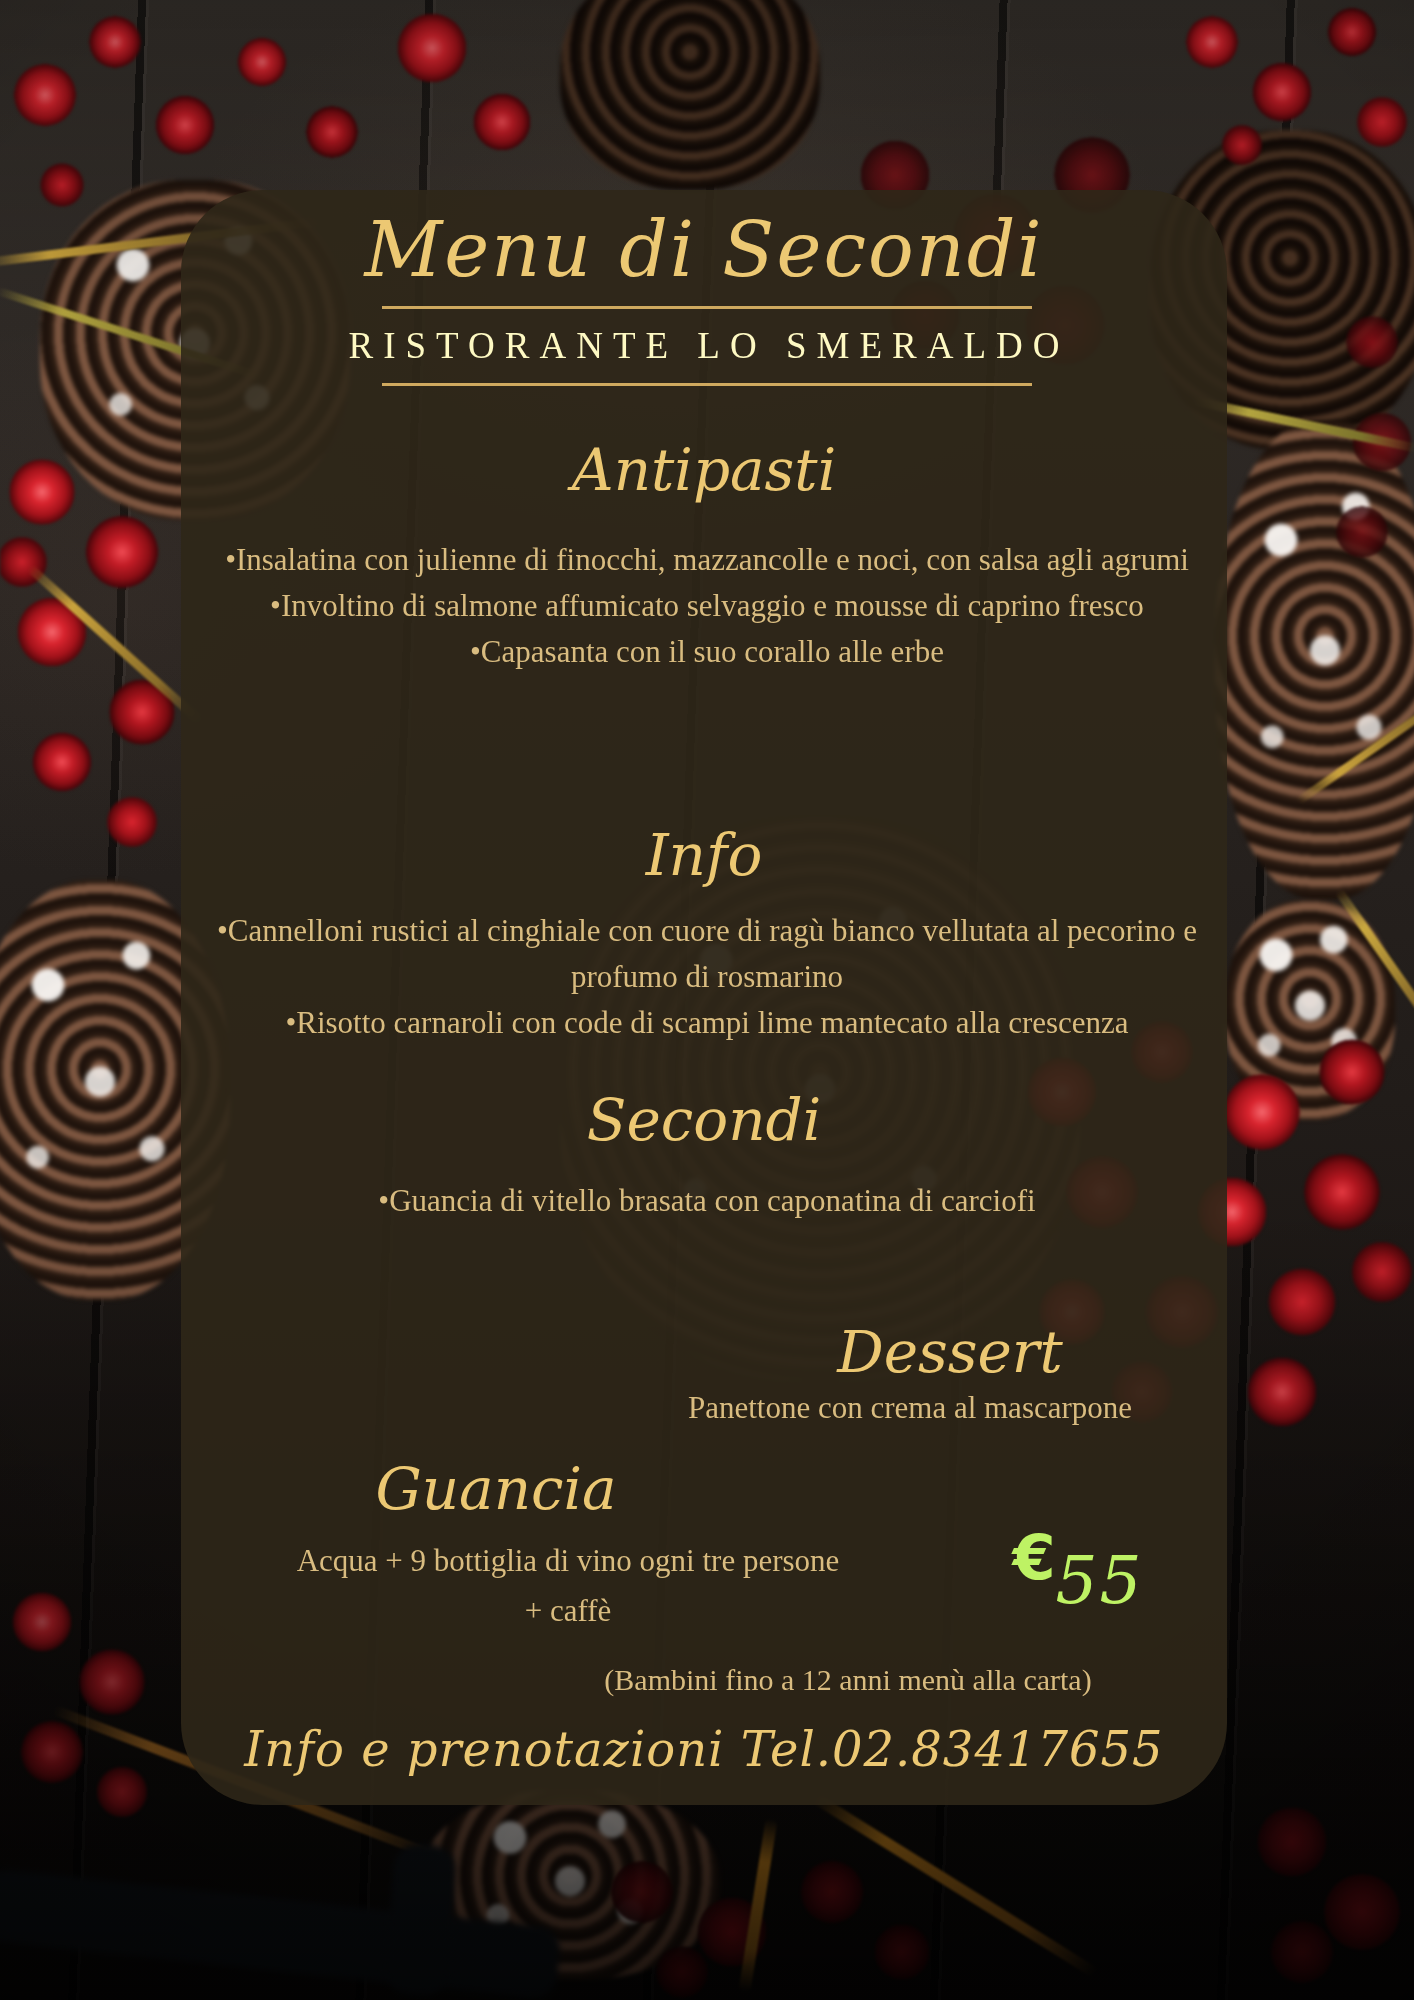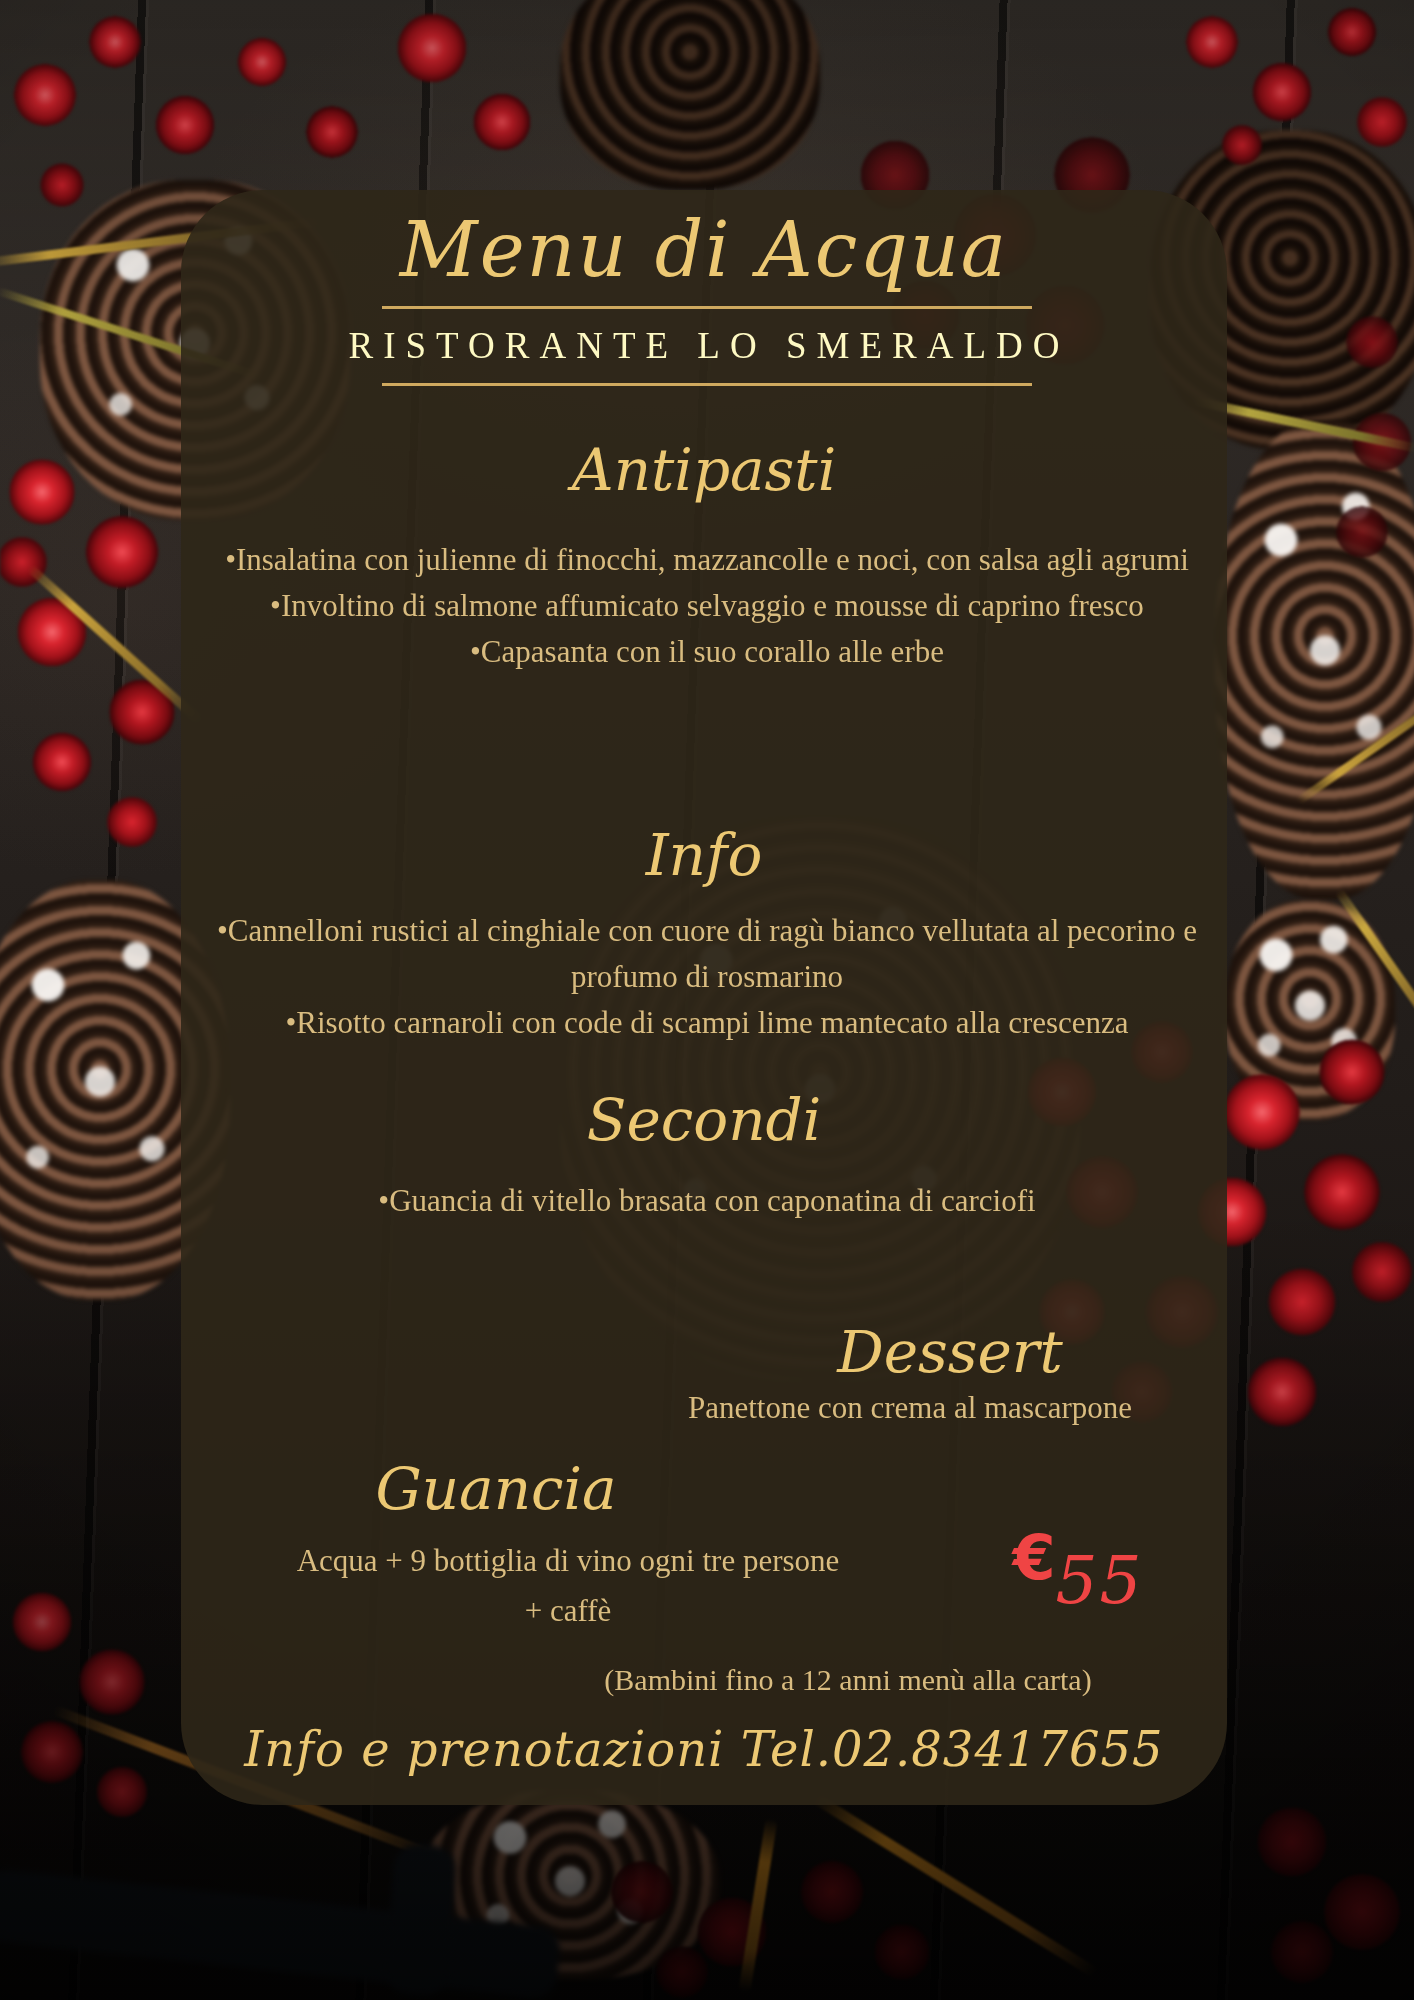--- a/index.html
+++ b/index.html
@@ -69,21 +69,21 @@
   .i-primi{left:172px;top:908px;width:1070px;}
   .h-secondi{left:181px;top:1075px;width:1046px;}
   .i-secondi{left:172px;top:1178px;width:1070px;}
 
   .h-dessert{left:700px;top:1307px;width:500px;}
   .i-dessert{left:540px;top:1385px;width:740px;}
   .h-bevande{left:296px;top:1444px;width:400px;}
   .i-bevande1{left:188px;top:1538px;width:760px;}
   .i-bevande2{left:188px;top:1588px;width:760px;}
 
-  .price{left:958px;top:1524px;width:240px;color:#ef4444;text-decoration:underline;}
+  .price{left:958px;top:1524px;width:240px;color:#bef264;text-decoration:underline;}
   .price .euro{display:inline-block;font-family:"DejaVu Sans", sans-serif;font-size:62px;font-weight:bold;transform:translateY(-6px);}
   .price .amount{display:inline-block;font-family:"DejaVu Serif", serif;font-style:italic;font-size:66px;transform:translateY(18px);letter-spacing:2px;}
 
   .note{left:498px;top:1660px;width:700px;font-size:30px;line-height:40px;}
   .footer{left:181px;top:1716px;width:1046px;font-size:48px;line-height:66px;letter-spacing:1px;}
 
   .vignette{
     left:0;top:0;width:1414px;height:2000px;pointer-events:none;
     background:
       linear-gradient(180deg, rgba(0,0,0,.22) 0%, rgba(0,0,0,0) 18%, rgba(0,0,0,0) 60%, rgba(0,0,0,.5) 88%, rgba(0,0,0,.72) 100%),
@@ -192,21 +192,21 @@
 <div class="twig" style="left:752px;top:1818px;width:12px;height:175px;transform:rotate(9deg);background:linear-gradient(180deg,transparent,#d98f1f 25%,#b3761c 75%,transparent);"></div>
 <div class="twig" style="left:40px;top:1780px;width:420px;height:10px;transform:rotate(21deg);background:linear-gradient(90deg,transparent,#c77f2a 25%,#8f5d20 75%,transparent);"></div>
 
 <div class="iron" style="left:-20px;top:1898px;width:580px;height:72px;transform:rotate(6deg);"></div>
 <div class="iron" style="left:390px;top:1845px;width:62px;height:150px;transform:rotate(4deg);"></div>
 
 <div class="abs vignette"></div>
 
 <div class="abs card"></div>
 
-<div class="abs script ctr title">Menu di Acqua</div>
+<div class="abs script ctr title">Menu di Secondi</div>
 <div class="abs divider d1"></div>
 <div class="abs gold-serif ctr subtitle">RISTORANTE LO SMERALDO</div>
 <div class="abs divider d2"></div>
 
 <div class="abs script ctr sec-head h-antipasti">Antipasti</div>
 <div class="abs item-text ctr items i-antipasti">
   <div>•Insalatina con julienne di finocchi, mazzancolle e noci, con salsa agli agrumi</div>
   <div>•Involtino di salmone affumicato selvaggio e mousse di caprino fresco</div>
   <div>•Capasanta con il suo corallo alle erbe</div>
 </div>

